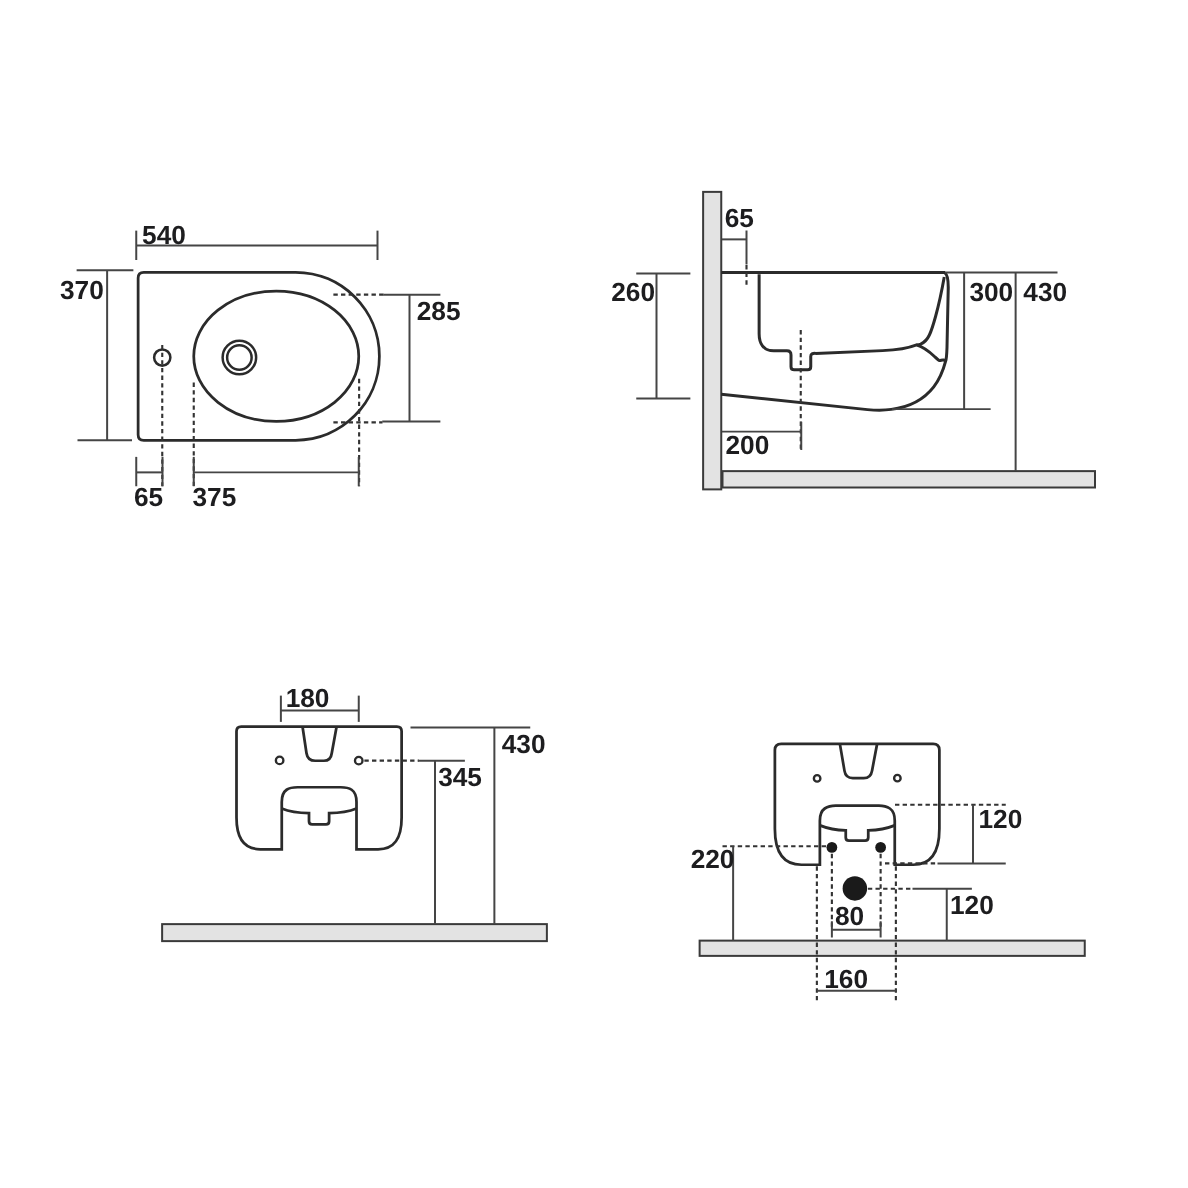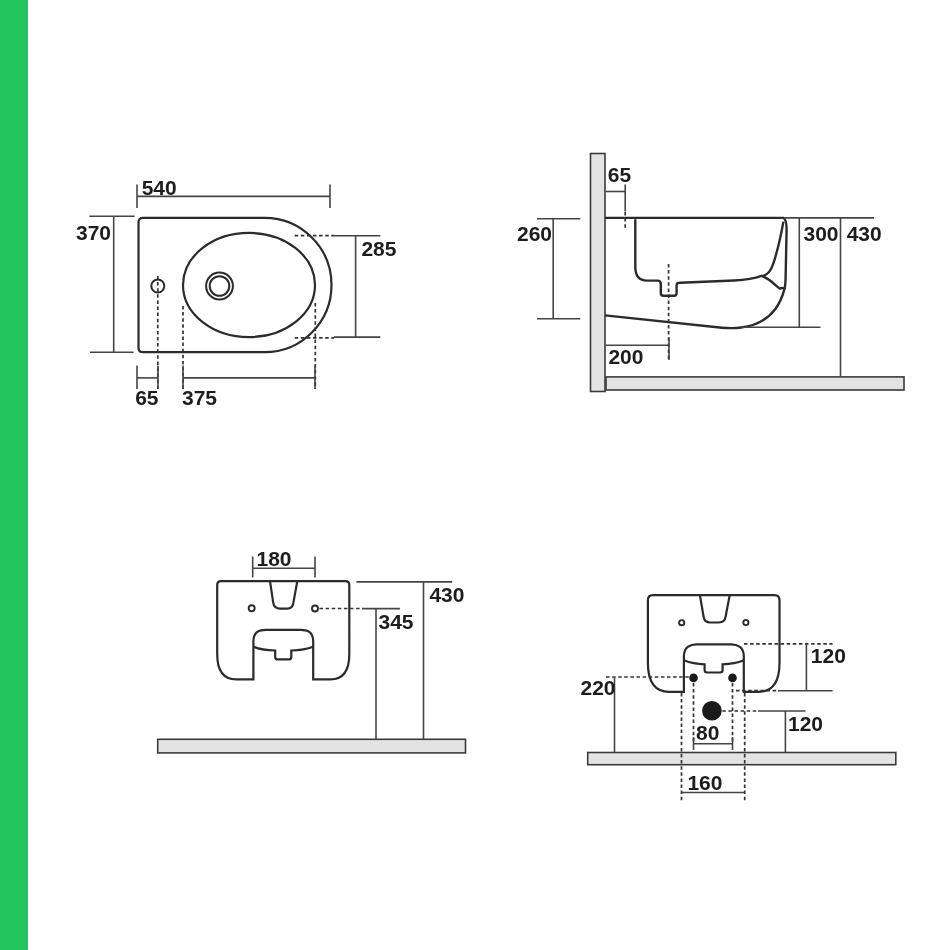--- a/index.html
+++ b/index.html
@@ -1,16 +1,16 @@
 <!DOCTYPE html>
 <html><head>
 <meta charset="utf-8">
 <style>
   html,body{margin:0;padding:0;background:#ffffff;}
-  .page{width:866px;height:950px;position:relative;background:#22c55e;padding-left:28px;}
+  .page{width:866px;height:950px;position:relative;background:#22c55e;}
   text{font-family:"Liberation Sans",sans-serif;font-weight:bold;font-size:21px;fill:#1d1d1f;}
 </style>
 </head>
 <body>
 <div class="page">
 <svg width="950" height="950" viewBox="0 0 950 950" xmlns="http://www.w3.org/2000/svg">
   <rect x="0" y="0" width="950" height="950" fill="#ffffff"></rect>
 
   <g stroke="#2b2b2b" stroke-width="2.2" fill="none">
 

